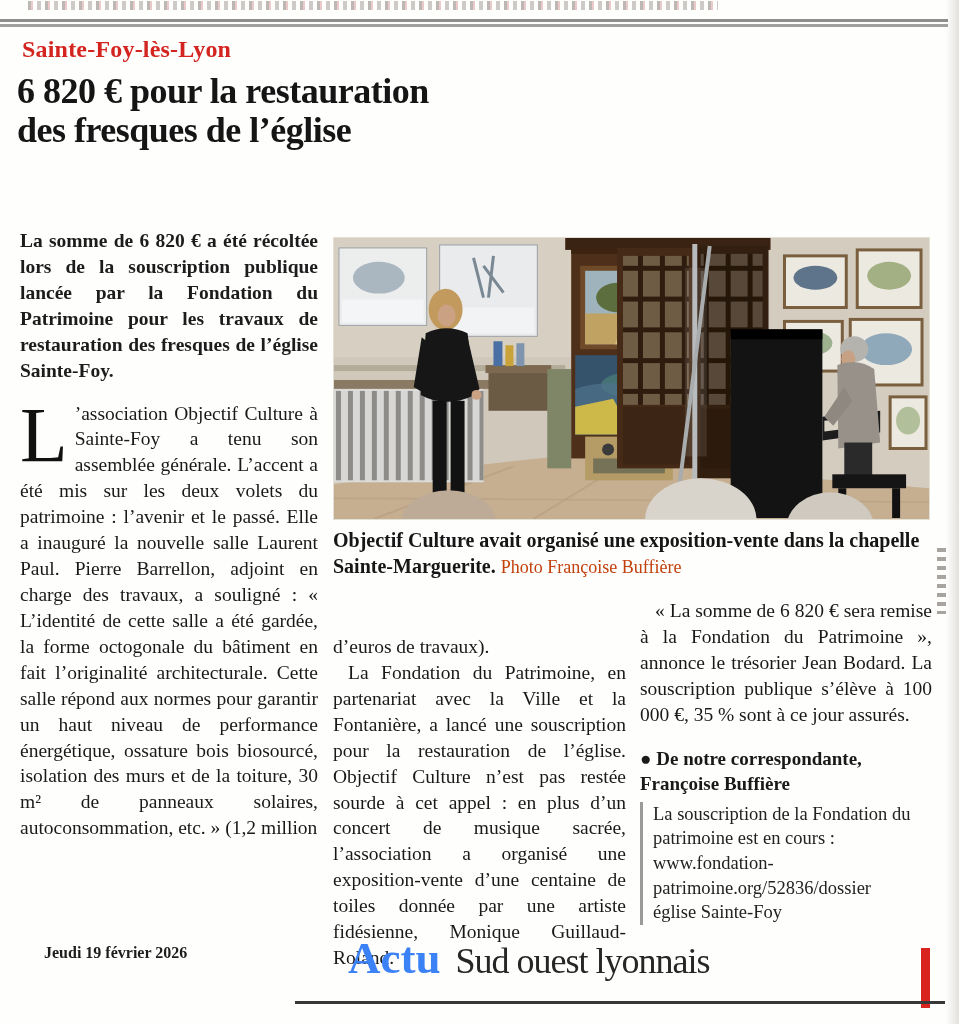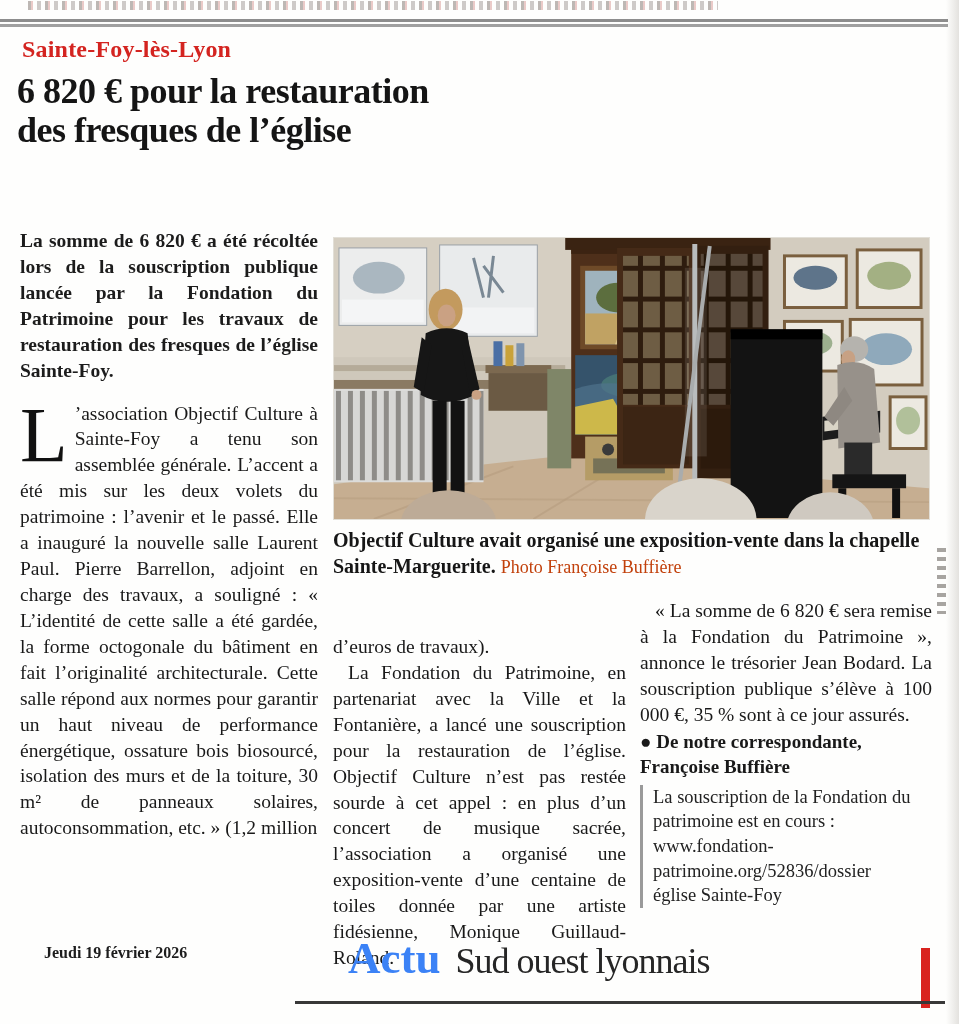--- a/index.html
+++ b/index.html
@@ -39,21 +39,21 @@
   }
   .photo svg { width:100%; height:100%; display:block; }
 
   .caption { position:absolute; left:333px; top:527px; width:606px; font-size:20px; font-weight:bold; line-height:1.32; color:#161616; }
   .credit { font-weight:normal; font-size:18px; color:#c2410c; }
 
   .col-mid { position:absolute; left:333px; top:598px; width:293px;margin-top:36px; }
   .col-right { position:absolute; left:640px; top:598px; width:292px; }
   .textcol p { font-size:19.5px; line-height:1.33; text-align:justify; }
   .indent { text-indent:15px; }
-  .byline { font-weight:bold; font-size:19px; line-height:1.32; margin-top:1px; }
+  .byline { font-weight:bold; font-size:19px; line-height:1.32; margin-top:18px; }
   .note {
     border-left:3px solid #9a9a9a; padding-left:10px; margin-top:6px; width:276px;
     font-size:18.5px; line-height:1.33; text-align:left; color:#222;
   }
 
   .date { position:absolute; left:44px; top:944px; font-size:16px; font-weight:bold; color:#1d1d1d; }
   .section-banner { position:absolute; left:348px; top:932px; white-space:nowrap; }
   .section-banner .actu { color:#3b82f6; font-weight:bold; font-size:45px; margin-right:15px; }
   .section-banner .rest { color:#262626; font-size:36px; letter-spacing:-1px; }
   .red-bar { position:absolute; left:921px; top:948px; width:9px; height:60px; background:#d9231f; }

